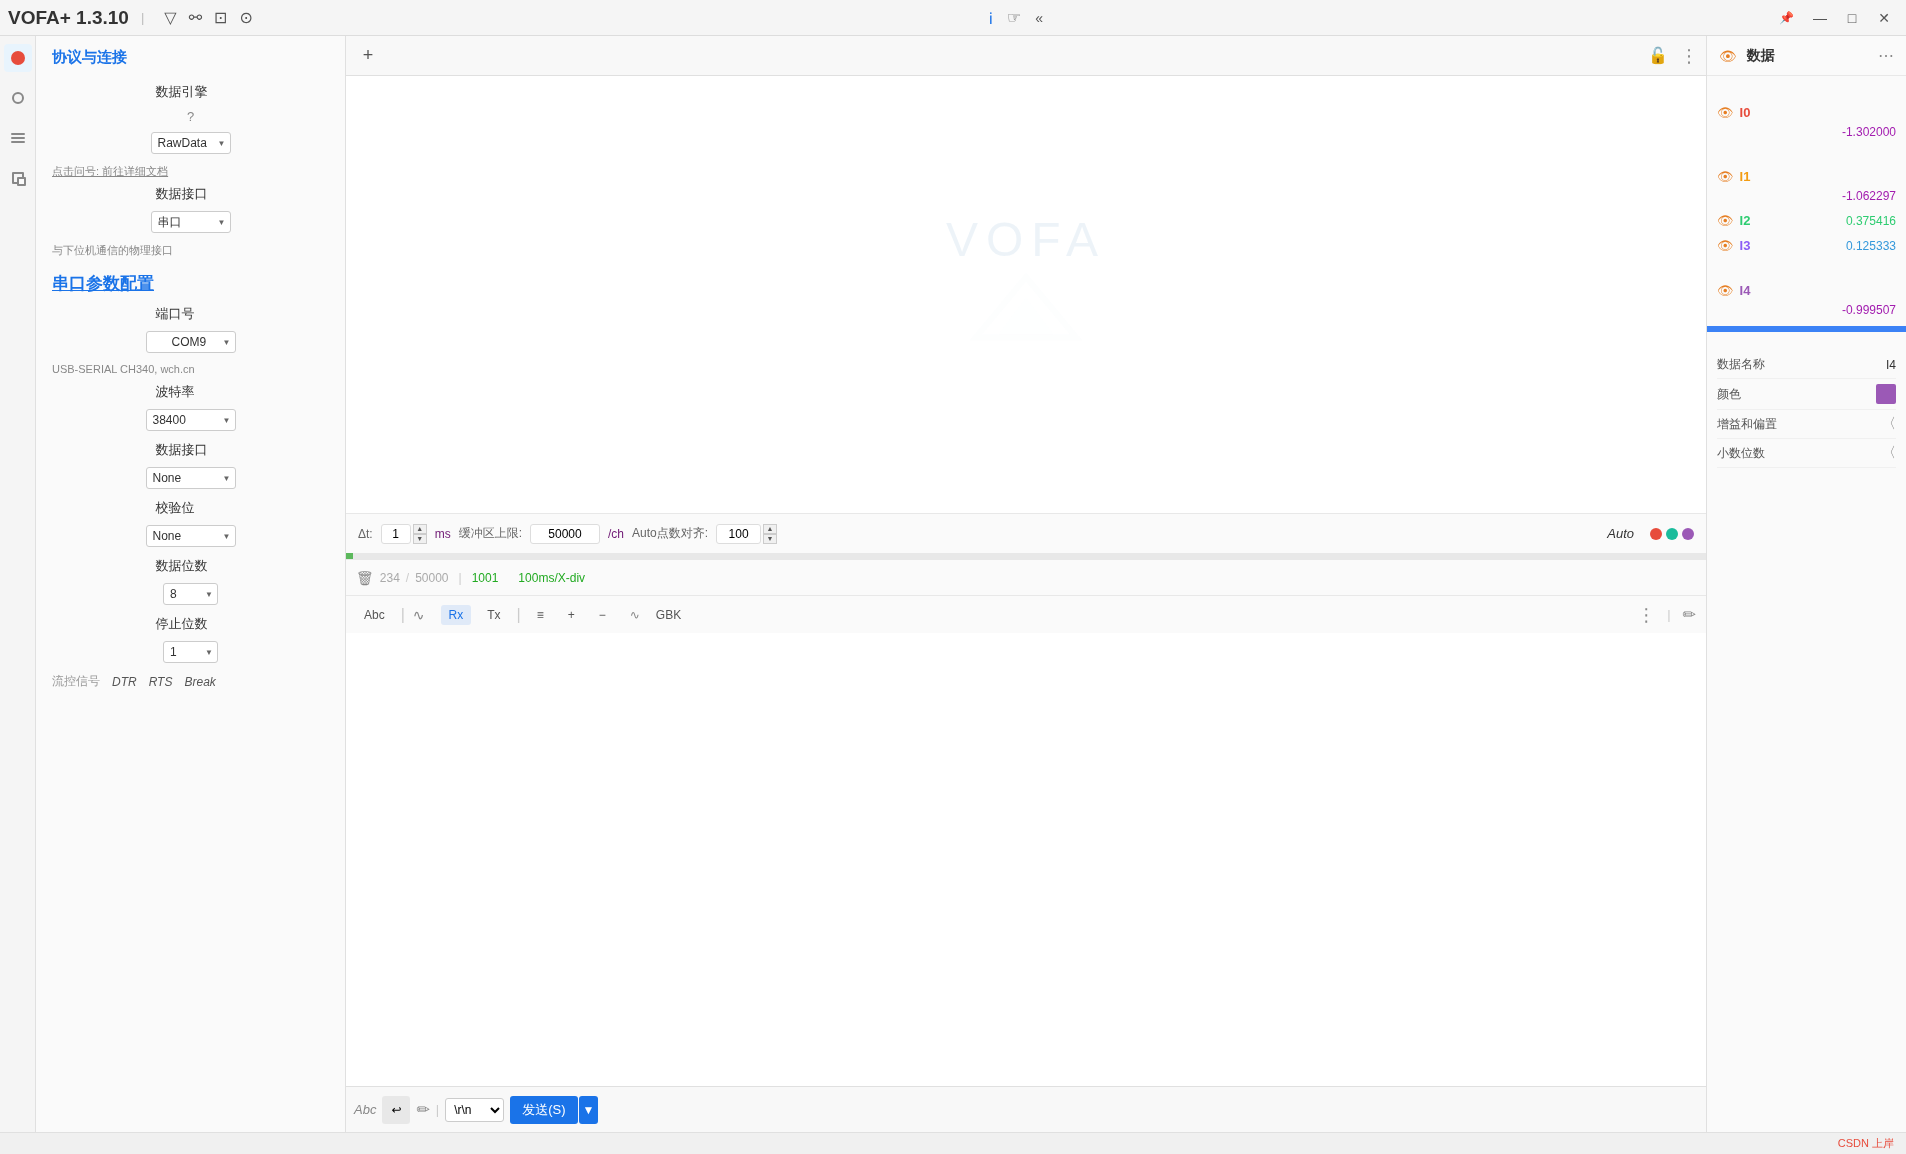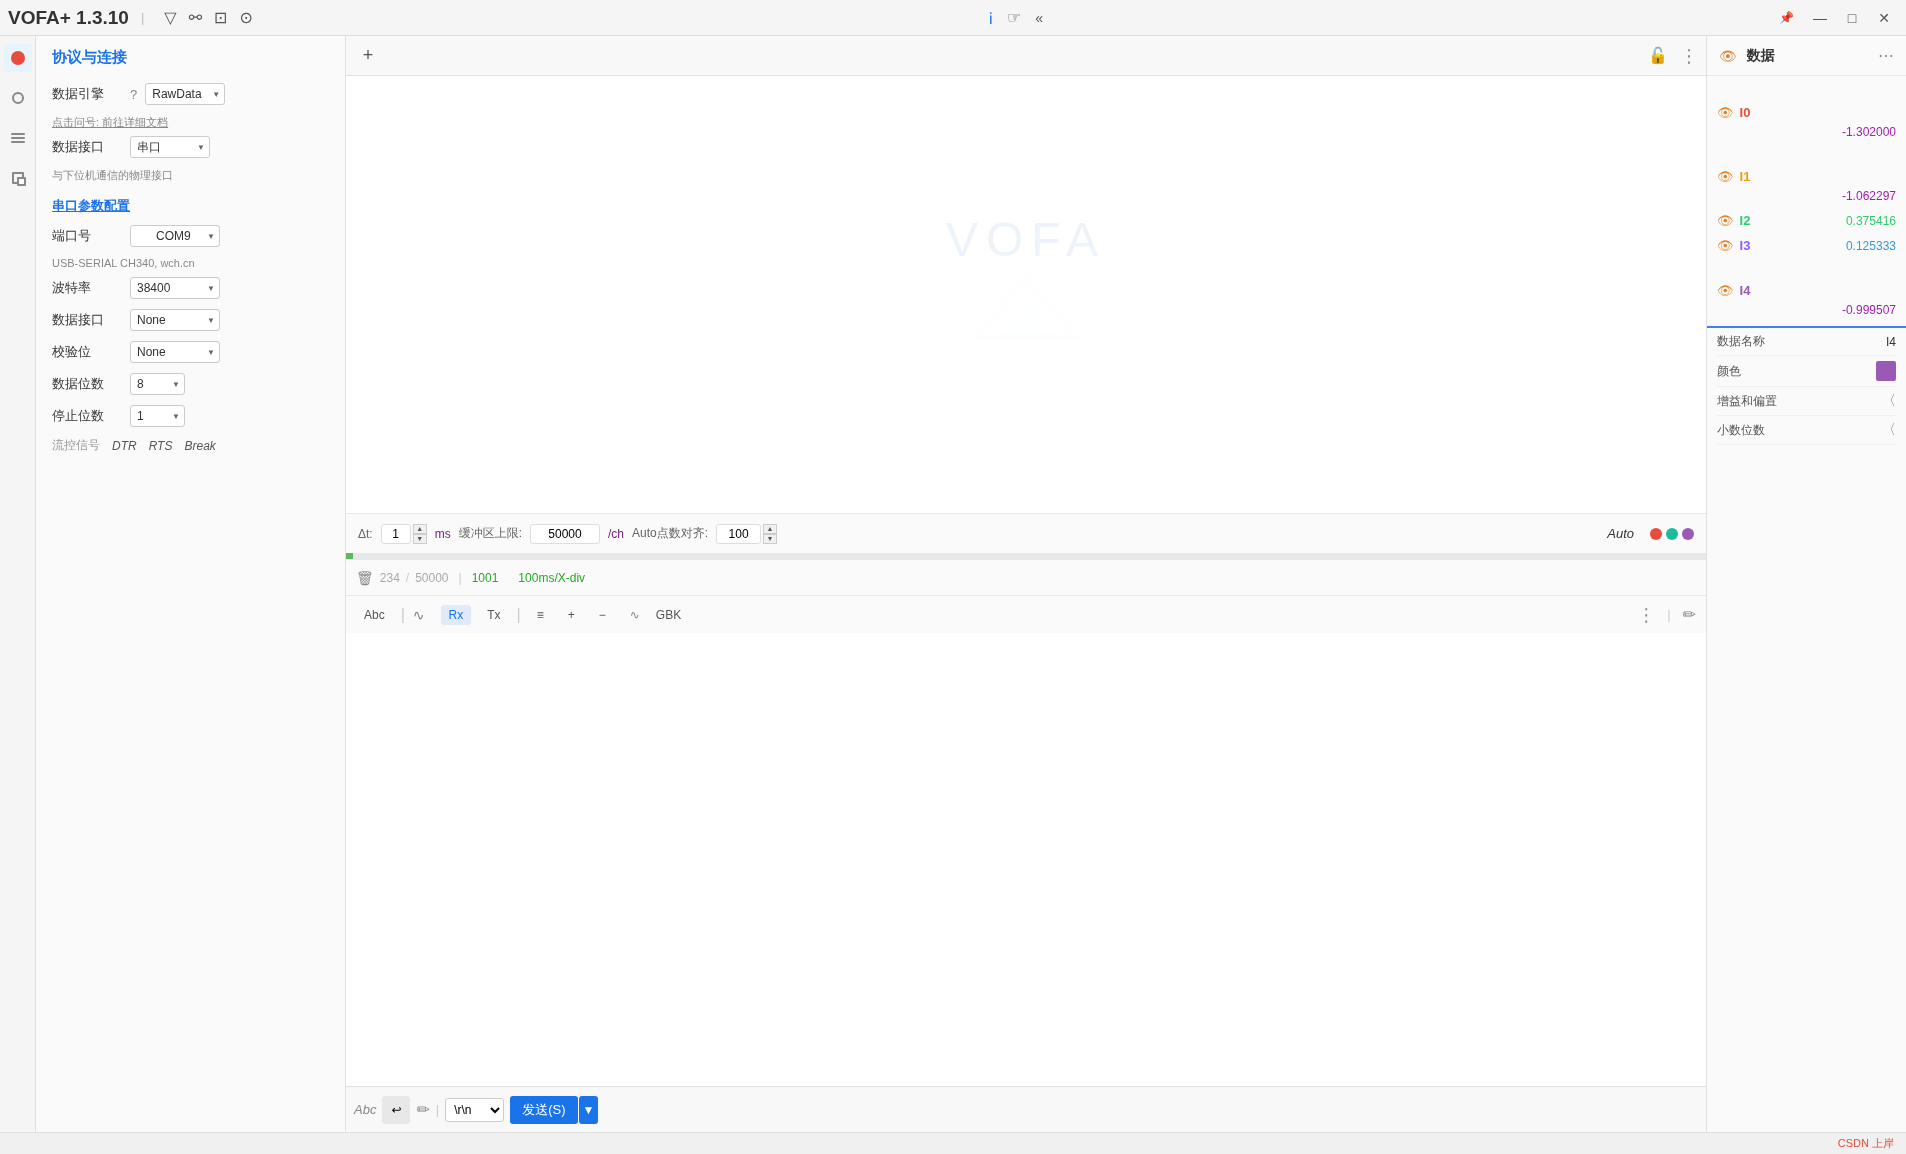--- a/index.html
+++ b/index.html
@@ -117,20 +117,21 @@
       font-size: 15px;
       font-weight: bold;
       color: #1a73e8;
       margin-bottom: 16px;
     }
     .form-row {
       display: flex;
       align-items: center;
       margin-bottom: 10px;
       gap: 8px;
+      flex-direction: column;
     }
     .form-label {
       min-width: 70px;
       color: #333;
       font-size: 13px;
     }
     .form-help {
       font-size: 11px;
       color: #888;
       margin-bottom: 6px;
@@ -173,21 +174,21 @@
       border: 1px solid #ccc;
       border-radius: 3px;
       padding: 3px 20px 3px 6px;
       font-size: 12px;
       color: #333;
       cursor: pointer;
       min-width: 80px;
     }
     .section-title {
       color: #1a73e8;
-      font-size: 13px;
+      font-size: 17px;
       font-weight: bold;
       margin: 14px 0 10px 0;
       text-decoration: underline;
       cursor: pointer;
     }
     .sub-label {
       font-size: 11px;
       color: #888;
       margin-bottom: 8px;
     }
@@ -516,22 +517,22 @@
     .data-item-value {
       margin-left: auto;
       font-size: 12px;
     }
     .data-item-value.neg { color: #a21caf; margin-top: 40px; }
     .data-item-value.pos { color: #3498db; }
     .data-item-value.pos-green { color: #2ecc71; }
 
     
     .data-detail {
-      border-top: 2px solid #3b82f6;
-      padding: 0 10px;
+      border-top: 6px solid #3b82f6;
+      padding: 19px 10px;
     }
     .detail-row {
       display: flex;
       align-items: center;
       padding: 5px 0;
       border-bottom: 1px solid #f0f0f0;
     }
     .detail-label {
       font-size: 12px;
       color: #555;

